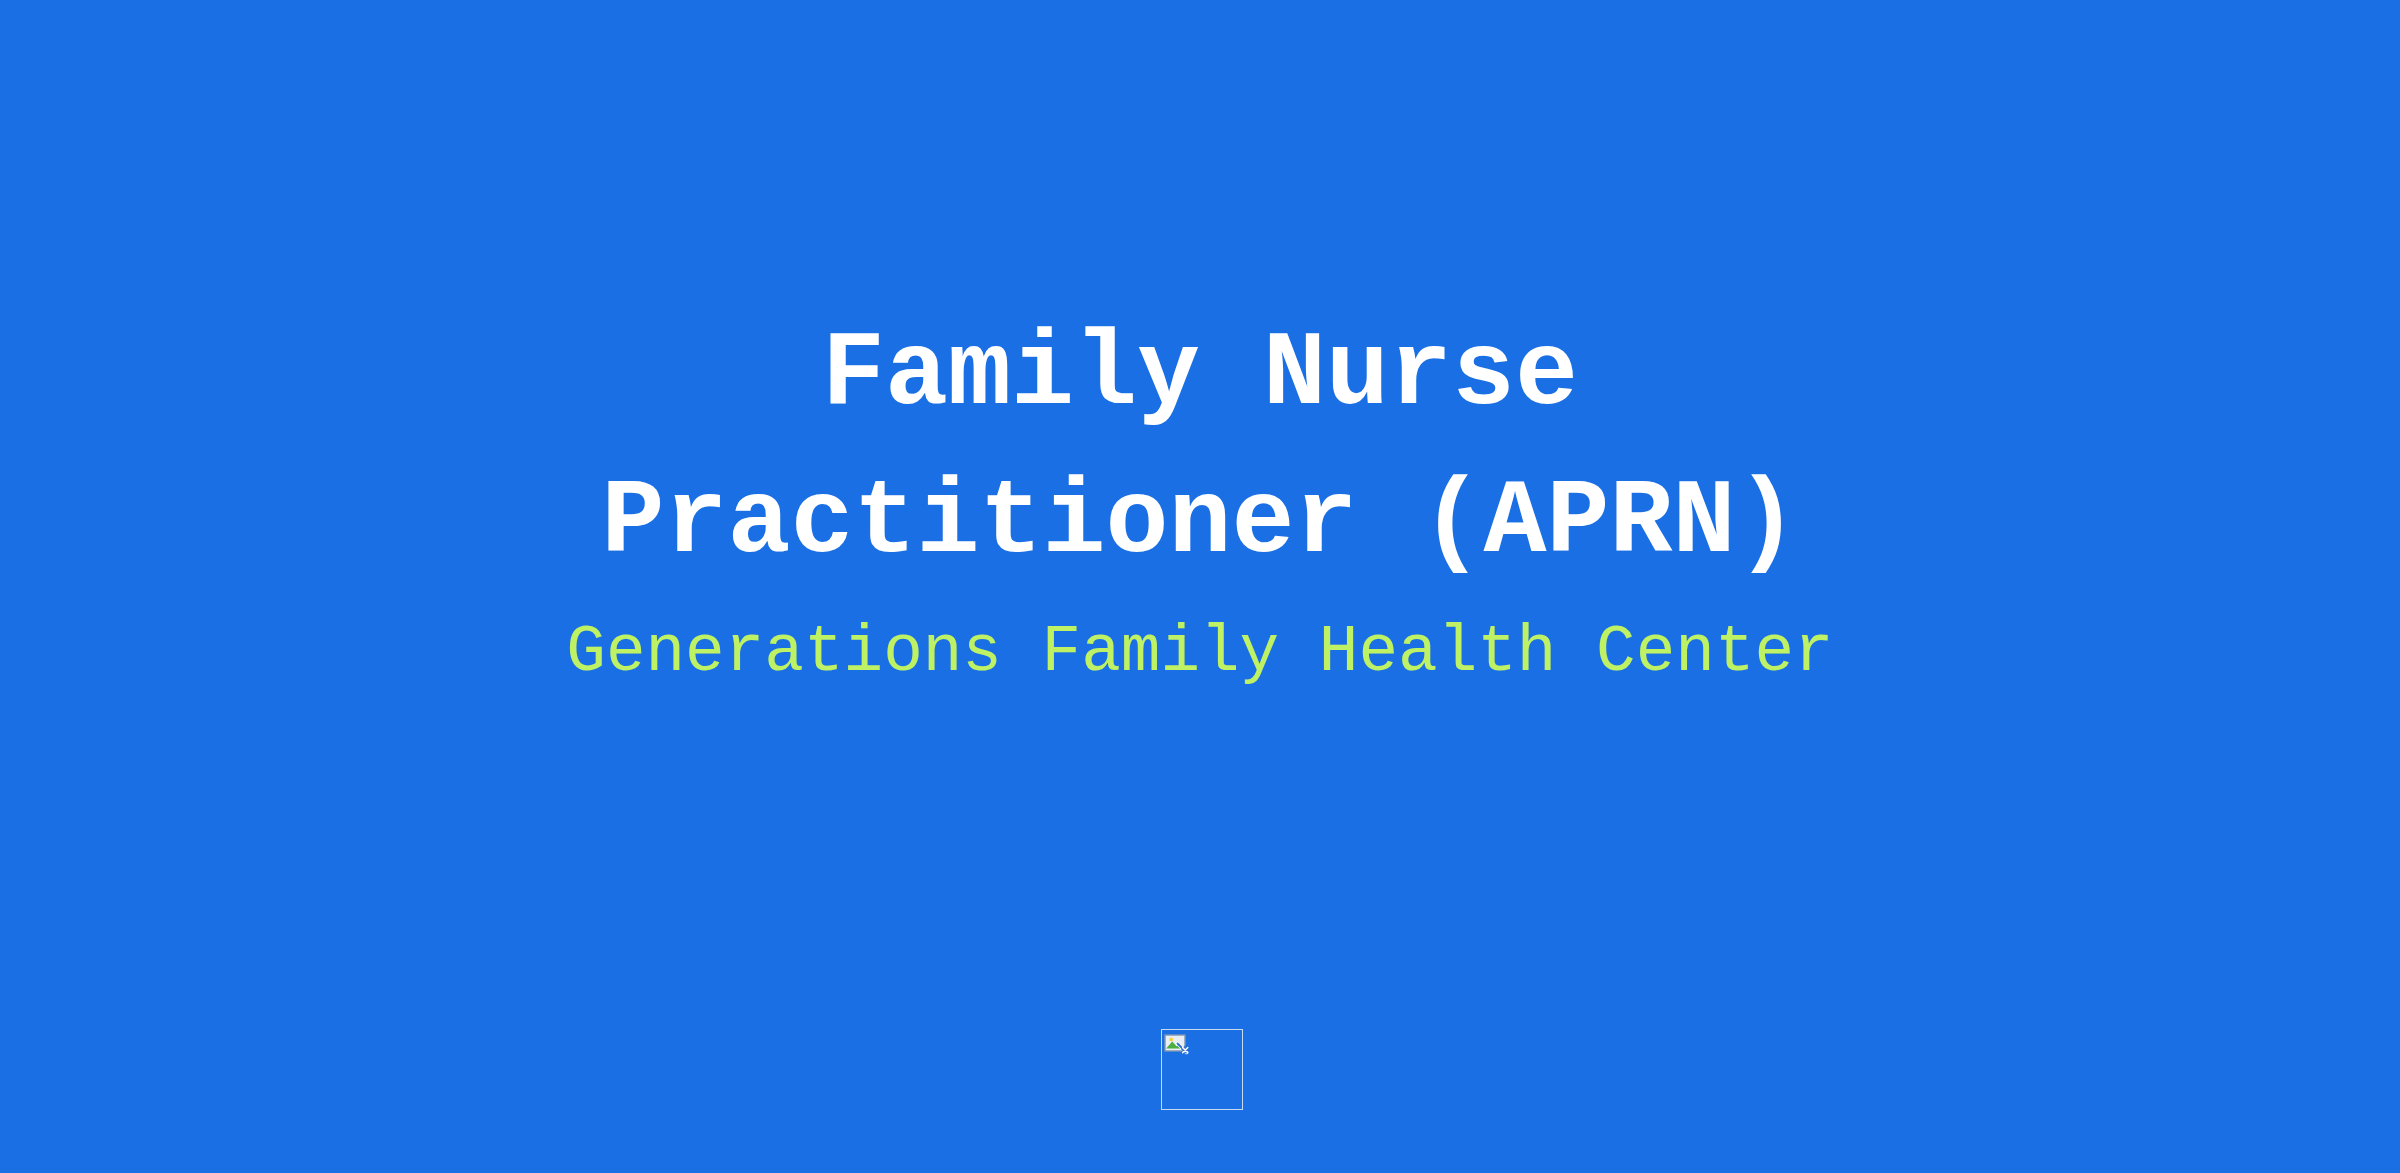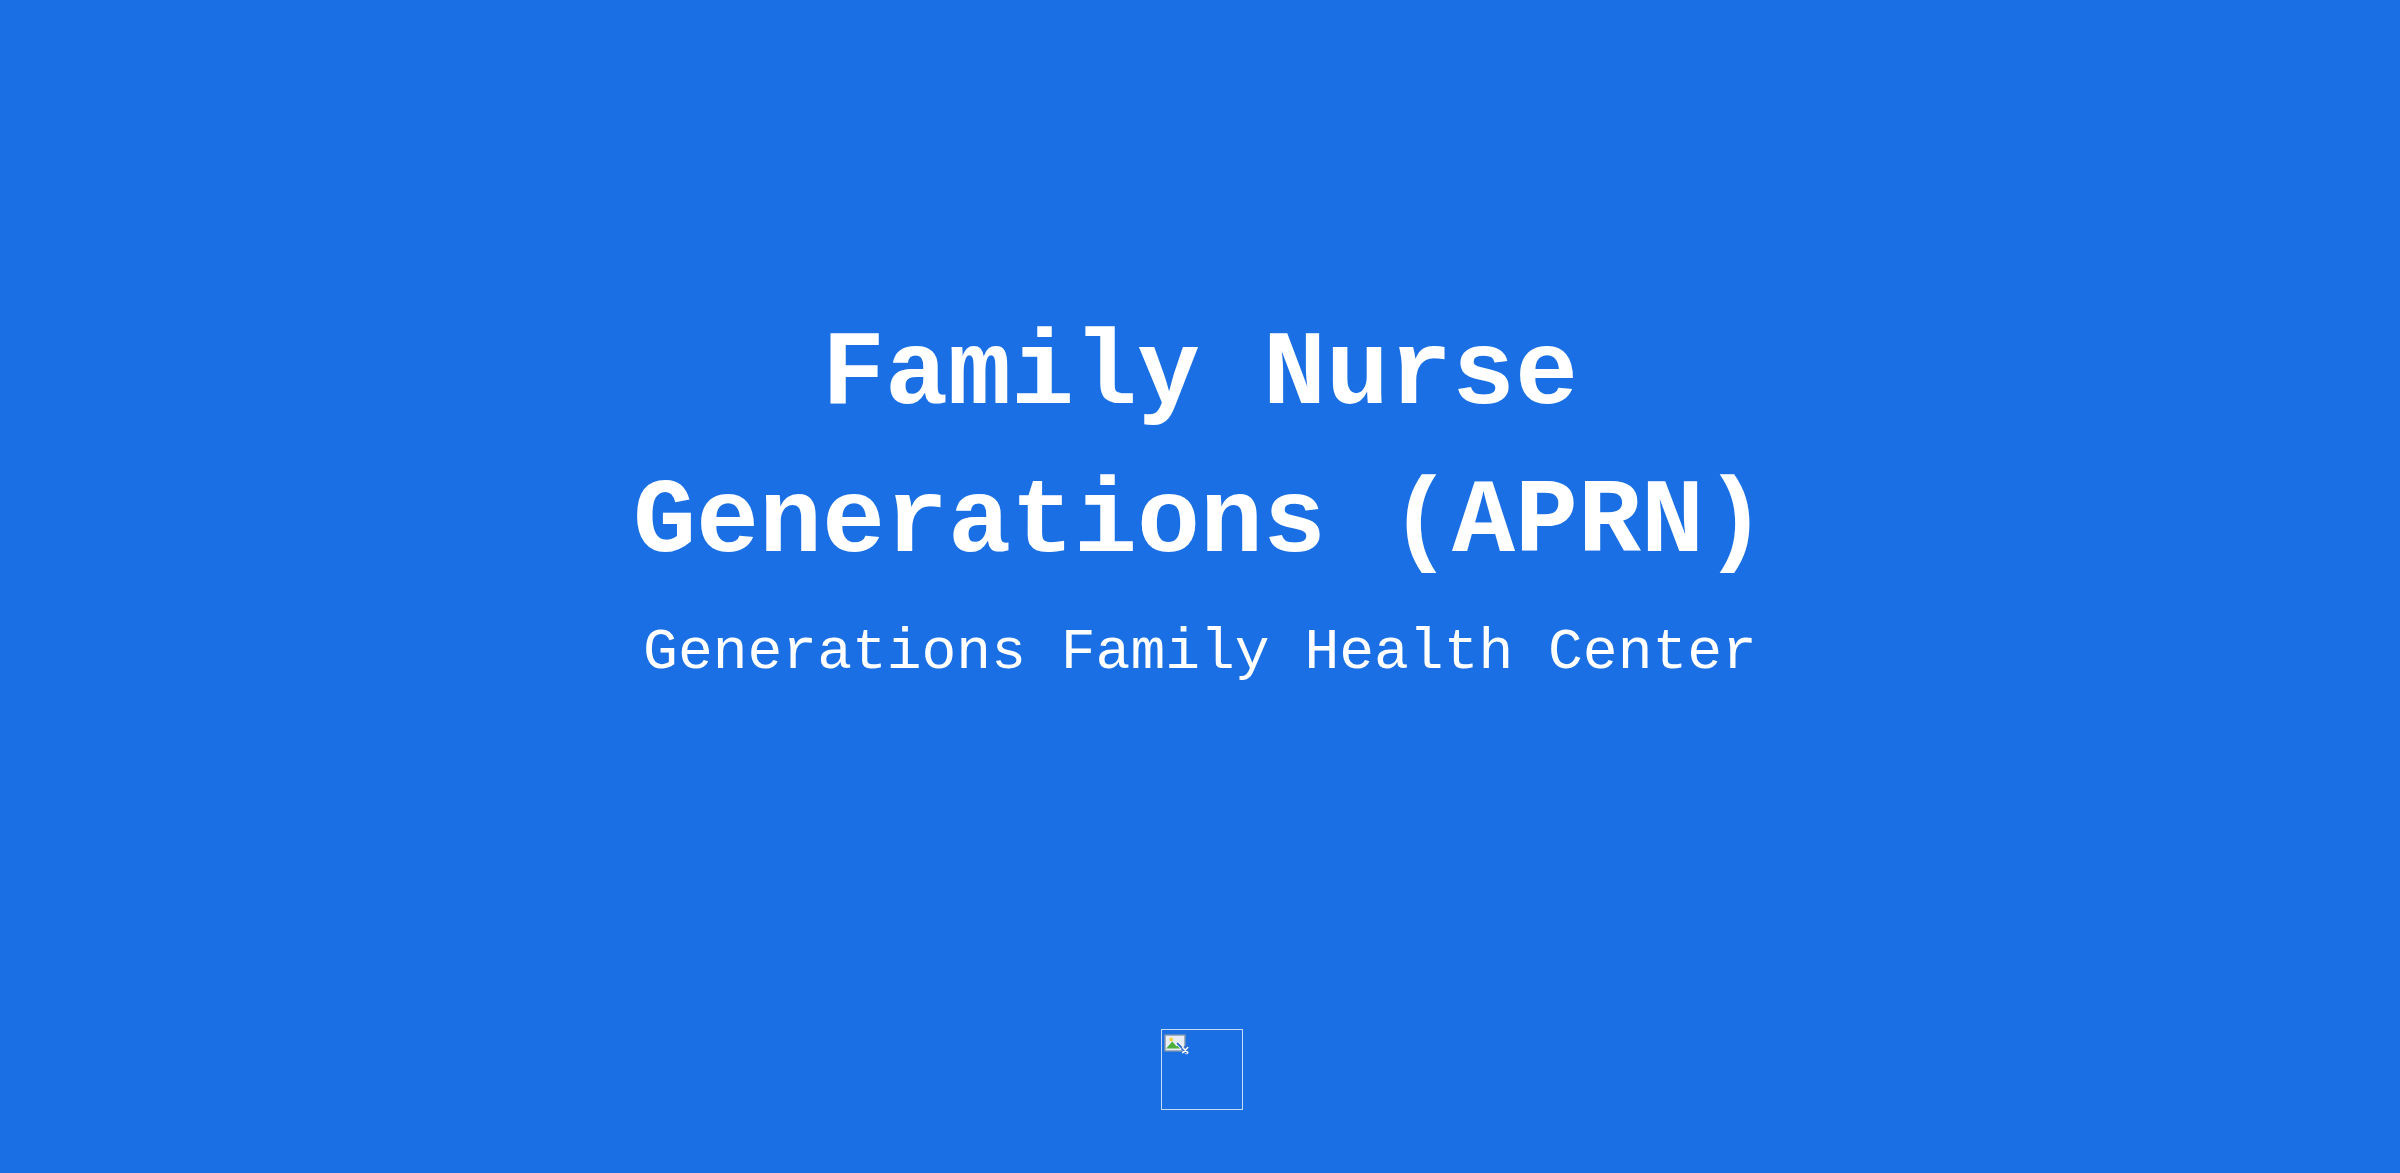--- a/index.html
+++ b/index.html
@@ -53,23 +53,23 @@
     color: #ffffff;
     white-space: pre-line;
   }
 
   .slide-subtitle {
     display: block;
     margin: 0;
     padding: 0;
     font-family: "Liberation Mono", "DejaVu Sans Mono", monospace;
     font-weight: normal;
-    font-size: 58px;
+    font-size: 66px;
     line-height: 110px;
-    color: #ffffff;
+    color: #bef264;
     white-space: nowrap;
   }
 
   .media-slot {
     position: absolute;
     left: 1161px;
     top: 1029px;
     width: 82px;
     height: 81px;
     box-sizing: border-box;
@@ -88,21 +88,21 @@
 </style>
 </head>
 <body>
 
 <div class="slide">
 
   <div class="content">
 
     <div class="title-block">
       <h1 class="slide-title">Family Nurse
-Generations (APRN)</h1>
+Practitioner (APRN)</h1>
       <h2 class="slide-subtitle">Generations Family Health Center</h2>
     </div>
 
     <div class="media-slot">
       <svg class="broken-image-icon" viewBox="0 0 28 28" xmlns="http://www.w3.org/2000/svg">
         <rect x="2" y="4" width="20" height="16" fill="#e9eef6" stroke="#7f95ad" stroke-width="1.4"></rect>
         <path d="M3.2 17.6 L9.2 10.4 L13.6 15.2 L16.6 12.2 L20.8 17.6 Z" fill="#4caf3f"></path>
         <circle cx="8.2" cy="8.4" r="1.9" fill="#f2d43a"></circle>
         <path d="M14.5 12.5 L23.5 21.5" stroke="#ffffff" stroke-width="3.4" stroke-linecap="round"></path>
         <path d="M14.5 12.5 L23.5 21.5" stroke="#2f6fd0" stroke-width="1.8" stroke-linecap="round"></path>

